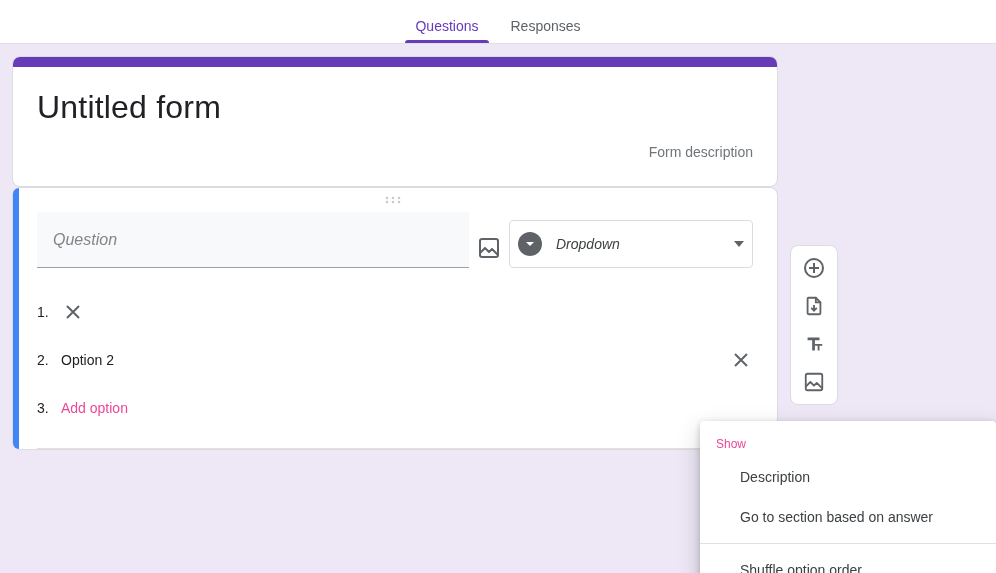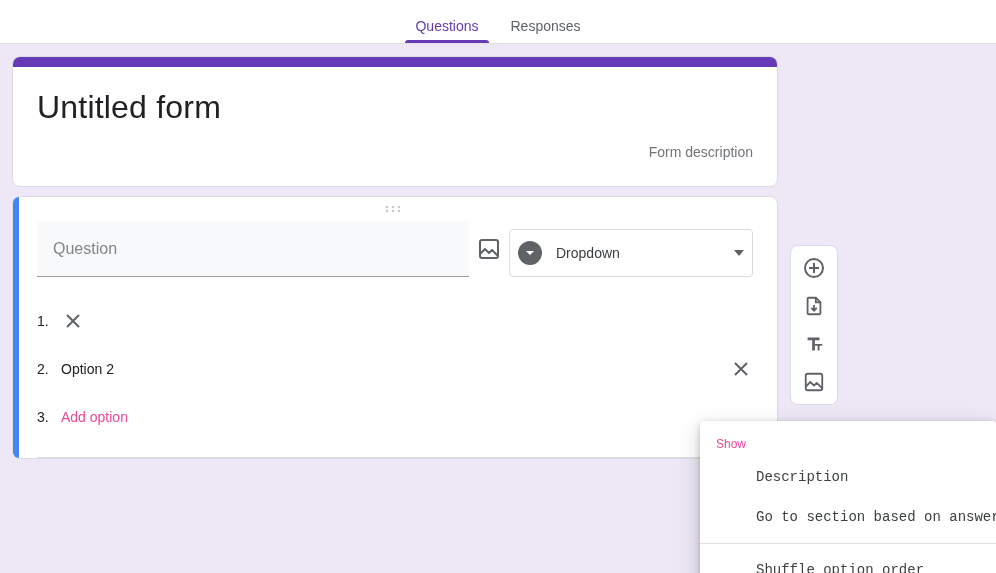--- a/index.html
+++ b/index.html
@@ -9,33 +9,33 @@
   
   .tabbar { height: 44px; display: flex; align-items: flex-end; justify-content: center; gap: 24px; border-bottom: 1px solid #e0e0e0; background: #fff; position: relative; z-index: 3; }
   .tab { font-size: 14px; color: #5f6368; padding: 0 4px 9px; cursor: pointer; position: relative; }
   .tab.active { color: #673ab7; font-weight: 500; }
   .tab.active::after { content: ""; position: absolute; left: -6px; right: -6px; bottom: 0; height: 3px; background: #673ab7; border-radius: 3px 3px 0 0; }
 
   
   .workarea { flex: 1; background: #ede7f6; position: relative; padding: 12px 0 0 12px; }
 
   
-  .header-card { width: 766px; background: #fff; border: 1px solid #dadce0; border-radius: 8px; overflow: hidden; margin-bottom: 9px; }
+  .header-card { width: 766px; background: #fff; border: 1px solid #dadce0; border-radius: 8px; overflow: hidden; margin-bottom: 0; }
   .header-card .accent { height: 10px; background: #673ab7; }
   .header-card .body { padding: 22px 24px 26px; }
   .form-title { font-size: 32px; color: #202124; font-weight: 400; letter-spacing: .2px; }
   .form-desc { font-size: 14px; color: #70757a; margin-top: 18px; text-align: right; }
 
   
   .q-card { width: 766px; background: #fff; border: 1px solid #dadce0; border-radius: 8px; position: relative; }
   .q-card .focusbar { position: absolute; top: 0; bottom: 0; left: 0; width: 6px; background: #4285f4; border-radius: 8px 0 0 8px; }
   .drag-handle { height: 24px; display: flex; align-items: center; justify-content: center; color: #bdbdbd; cursor: move; }
   .drag-handle svg { opacity: .8; }
 
-  .q-row1 { display: flex; align-items: flex-start; padding: 0 24px; gap: 8px; }
+  .q-row1 { display: flex; align-items: center; padding: 0 24px; gap: 8px; font-style: italic; }
   .q-input { flex: 0 0 432px; height: 56px; background: #f8f9fa; border-bottom: 1px solid #9e9e9e; display: flex; align-items: center; padding: 0 16px; color: #80868b; font-size: 16px; cursor: text; }
 
   .img-btn { width: 24px; height: 24px; margin-top: 16px; color: #5f6368; cursor: pointer; display: flex; align-items: center; justify-content: center; }
 
   .type-select { flex: 1; height: 48px; margin-top: 8px; border: 1px solid #dadce0; border-radius: 4px; display: flex; align-items: center; padding: 0 8px 0 8px; gap: 14px; cursor: pointer; color: #3c4043; font-size: 14px; }
   .type-select .type-icon { width: 24px; height: 24px; background: #5f6368; border-radius: 50%; display: flex; align-items: center; justify-content: center; }
   .type-select .type-icon svg { fill: #fff; }
   .type-select .spacer { flex: 1; }
   .type-select .chev { color: #5f6368; }
 
@@ -54,21 +54,21 @@
   .switch { width: 37px; height: 14px; background: #bdbdbd; border-radius: 7px; margin: 0 8px; position: relative; cursor: pointer; }
   .switch::after { content: ""; position: absolute; top: -3px; left: -3px; width: 20px; height: 20px; background: #fff; border-radius: 50%; box-shadow: 0 1px 3px rgba(0,0,0,.4); }
 
   
   .side-toolbar { position: absolute; top: 201px; left: 790px; width: 48px; background: #fff; border: 1px solid #dadce0; border-radius: 8px; padding: 4px 0; display: flex; flex-direction: column; align-items: center; gap: 2px; }
   .side-toolbar .tbtn { width: 36px; height: 36px; display: flex; align-items: center; justify-content: center; color: #5f6368; cursor: pointer; border-radius: 50%; }
 
   
   .ctx-menu { position: absolute; top: 377px; left: 700px; width: 296px; background: #fff; border-radius: 4px; box-shadow: 0 2px 6px rgba(0,0,0,.2), 0 8px 24px rgba(0,0,0,.18); padding: 8px 0; z-index: 20; }
   .ctx-hdr { font-size: 12px; color: #ec4899; padding: 8px 16px 6px; }
-  .ctx-item { font-size: 14px; color: #3c4043; padding: 12px 56px; cursor: pointer; white-space: nowrap; font-family: Liberation Mono, monospace; }
+  .ctx-item { font-size: 14px; color: #3c4043; padding: 12px 40px; cursor: pointer; white-space: nowrap; }
   .ctx-div { height: 1px; background: #e0e0e0; margin: 6px 0; }
 
   svg { display: block; }
 </style>
 </head>
 <body>
 
 <div class="tabbar">
   <div class="tab active">Questions</div>
   <div class="tab">Responses</div>

